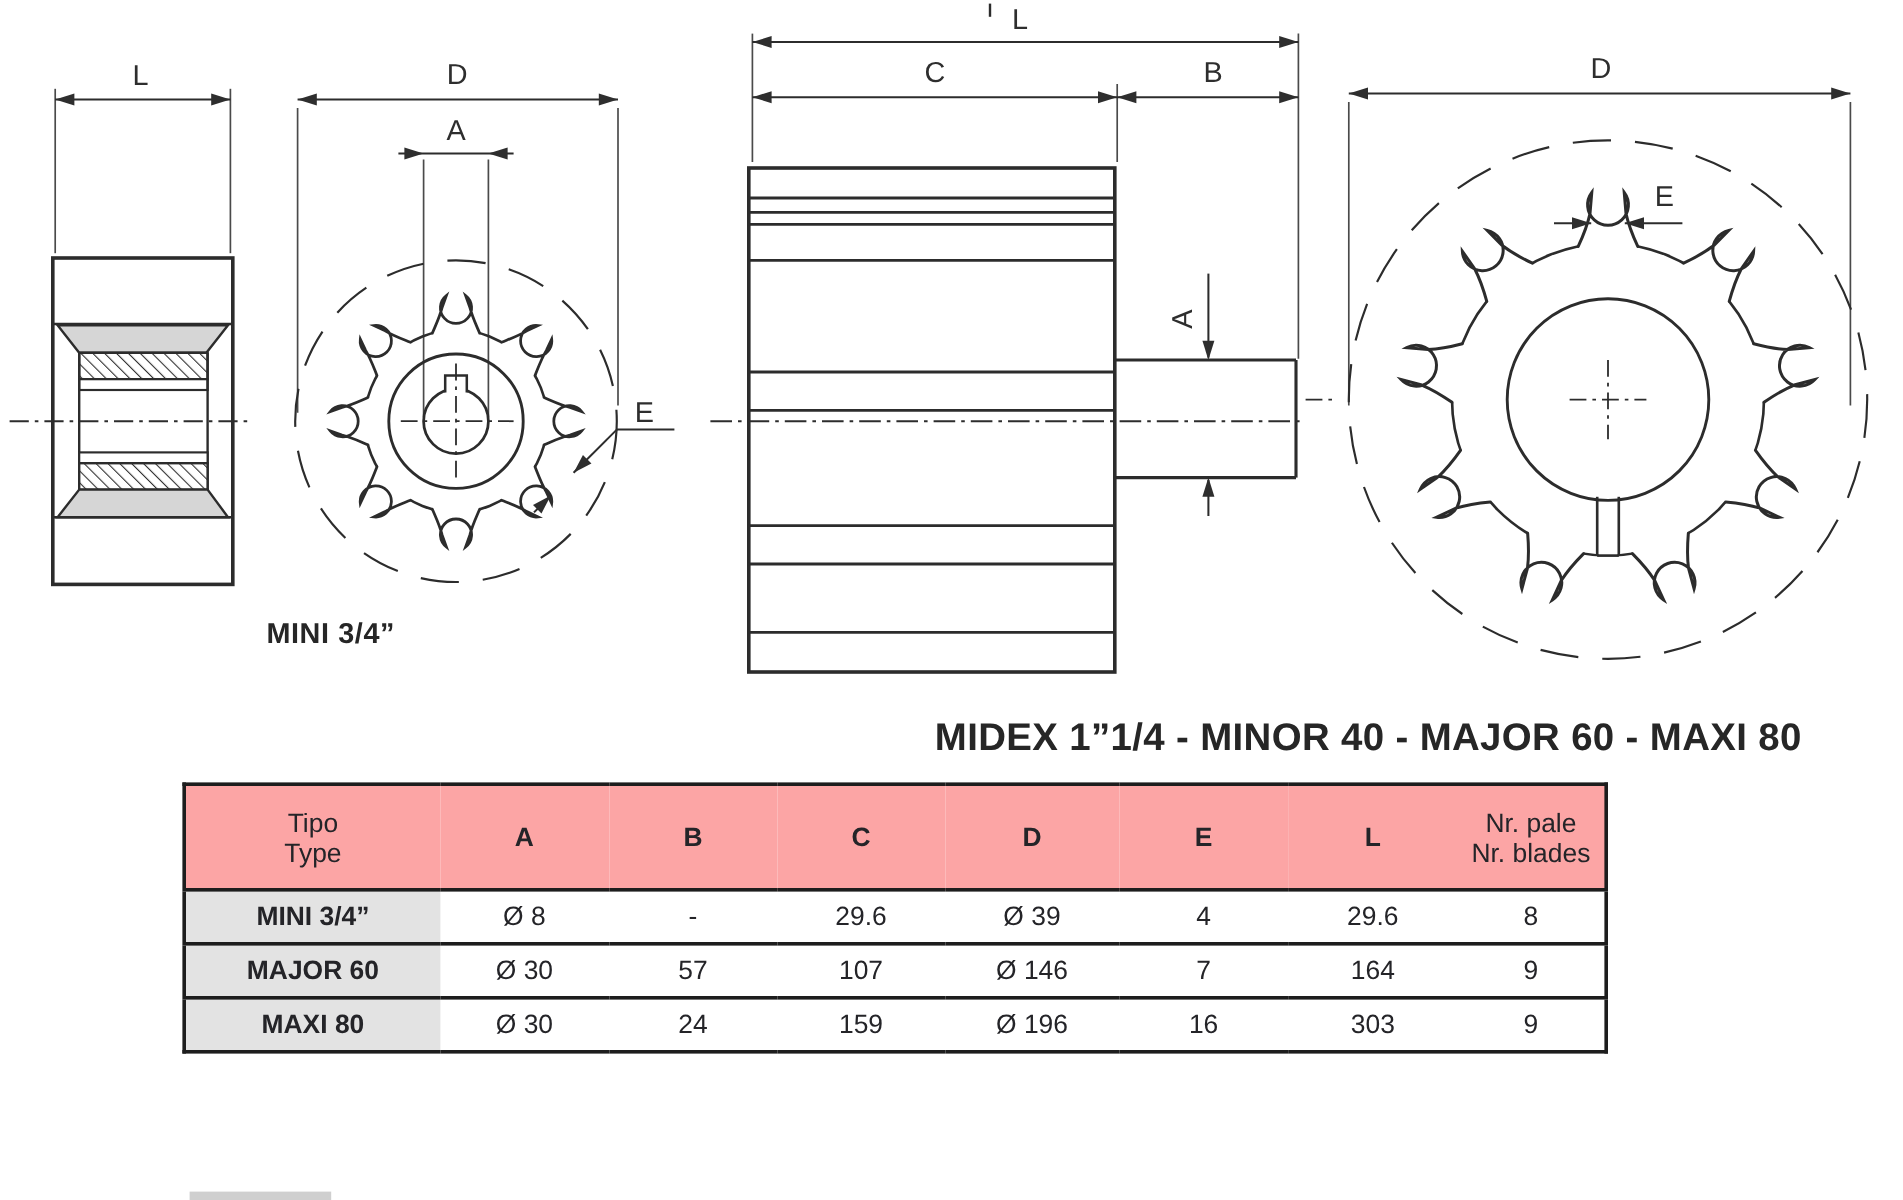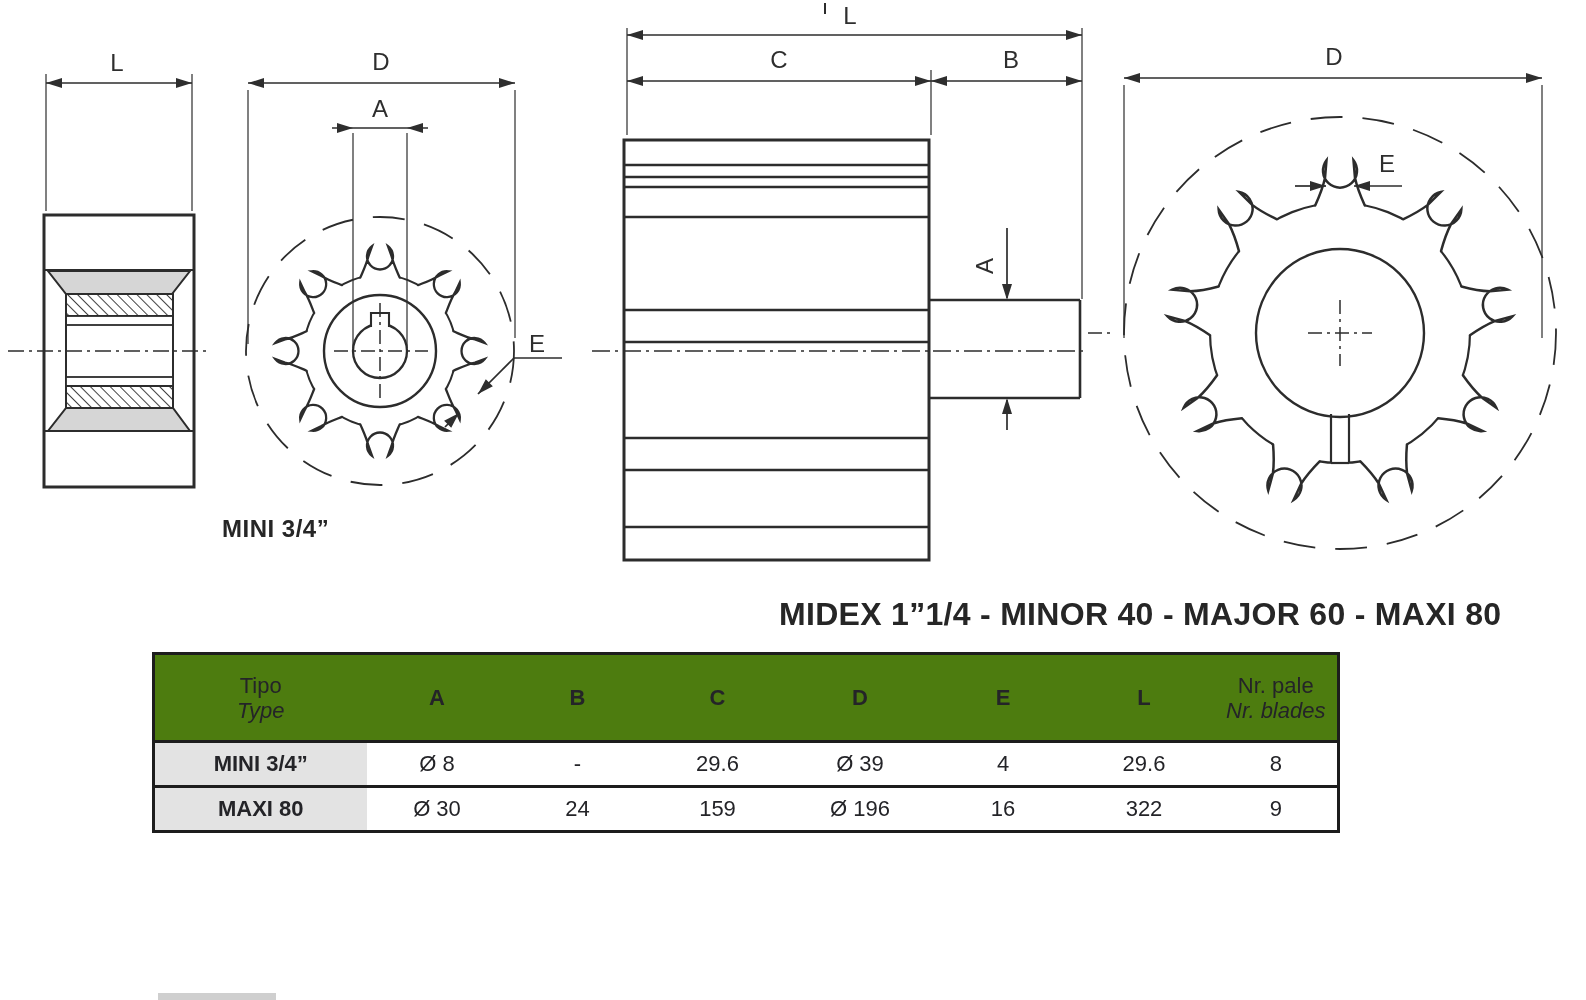--- a/index.html
+++ b/index.html
@@ -9,25 +9,25 @@
   .dimtext{font-size:24px;}
   .caption{position:absolute;font-weight:bold;color:#262626;white-space:nowrap;}
   #mini-caption{left:222px;top:515px;font-size:24px;letter-spacing:0.5px;}
   #family-caption{left:779px;top:596px;font-size:32px;letter-spacing:0.3px;}
   
   #spec-table{position:absolute;left:152px;top:652px;border-collapse:collapse;
               table-layout:fixed;width:1185px;}
   #spec-table td,#spec-table th{padding:0;text-align:center;vertical-align:middle;
               border-top:3px solid #1d1d1d;font-size:22px;color:#242428;}
   #spec-table{border:3px solid #1d1d1d;}
-  #spec-table thead th{height:85px;background:#4d7c0f;border-top:none;}
+  #spec-table thead th{height:85px;background:#fca5a5;border-top:none;}
   #spec-table tbody tr{height:45px;}
   .hdr-letter{font-weight:bold;font-size:23px;color:#2e2638;}
   .hdr-two{font-weight:normal;font-size:21px;line-height:25px;color:#2e2638;}
-  .hdr-two .it{font-style:italic;text-align:center;}
+  .hdr-two .it{text-align:center;}
   .rowlabel{background:#e3e3e3;font-weight:bold;}
   #bottom-artifact{position:absolute;left:158px;top:993px;width:118px;height:7px;background:#cfcfcf;}
 </style>
 </head>
 <body>
 
 <div id="stage">
 
   <svg id="drawing" width="1586" height="648" viewBox="0 0 1586 648" style="position:absolute;left:0;top:0;">
     <defs>
@@ -277,26 +277,36 @@
           <td class="rowlabel">MINI 3/4”</td>
           <td>Ø 8</td>
           <td>-</td>
           <td>29.6</td>
           <td>Ø 39</td>
           <td>4</td>
           <td>29.6</td>
           <td>8</td>
         </tr>
         <tr>
+          <td class="rowlabel">MAJOR 60</td>
+          <td>Ø 30</td>
+          <td>57</td>
+          <td>107</td>
+          <td>Ø 146</td>
+          <td>7</td>
+          <td>164</td>
+          <td>9</td>
+        </tr>
+        <tr>
           <td class="rowlabel">MAXI 80</td>
           <td>Ø 30</td>
           <td>24</td>
           <td>159</td>
           <td>Ø 196</td>
           <td>16</td>
-          <td>322</td>
+          <td>303</td>
           <td>9</td>
         </tr>
       </tbody>
   </table>
 
   <div id="bottom-artifact"></div>
 </div>
 
 </body></html>

